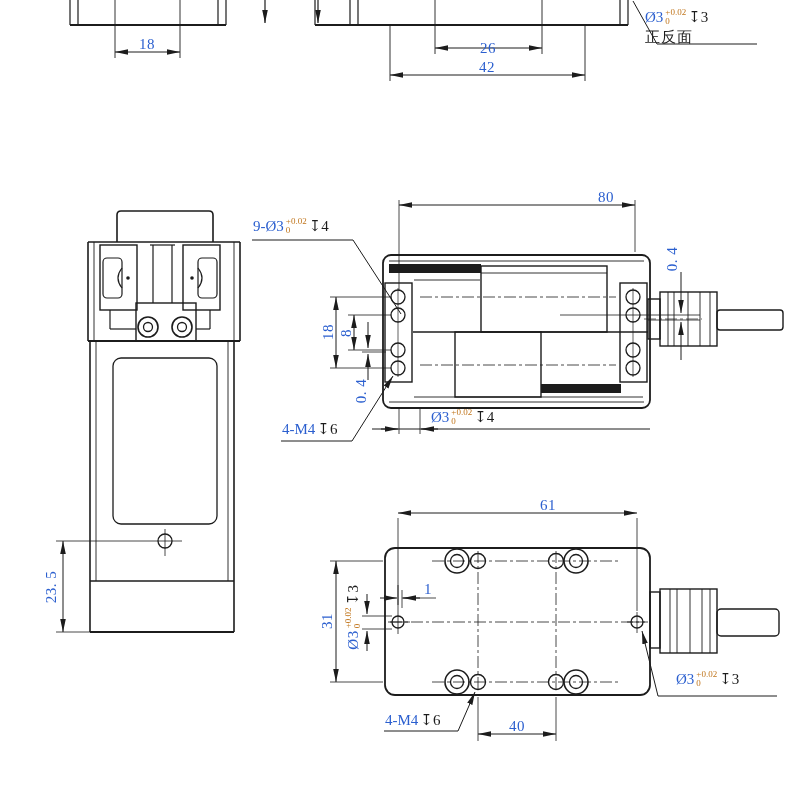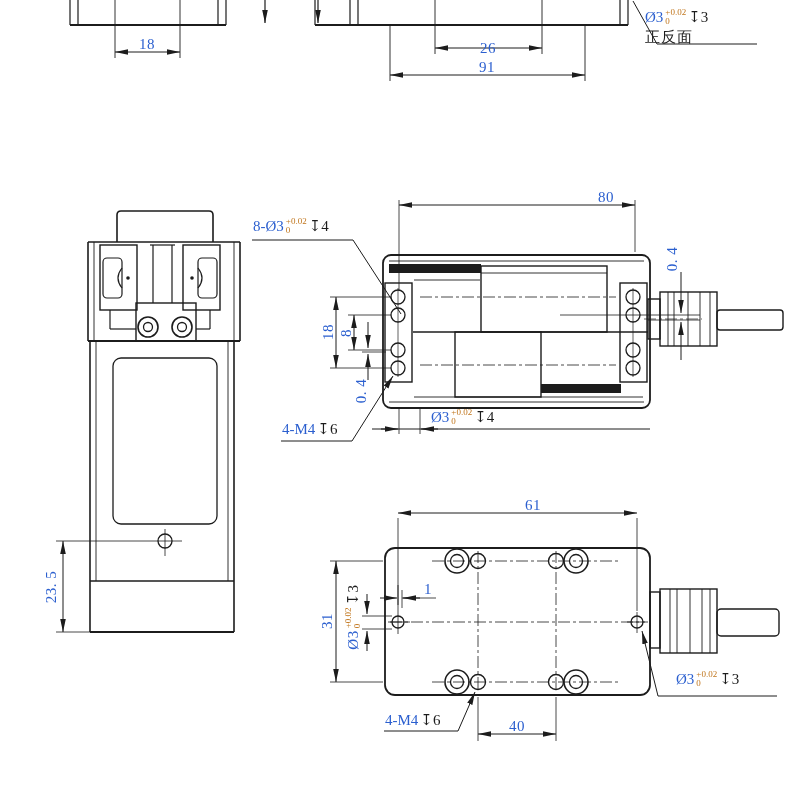--- a/index.html
+++ b/index.html
@@ -255,48 +255,48 @@
 
       <line x1="56" y1="541" x2="154" y2="541" stroke-width="0.8"></line>
       <line x1="56" y1="632" x2="90" y2="632" stroke-width="0.8"></line>
       <line x1="63" y1="541" x2="63" y2="632" marker-start="url(#arr)" marker-end="url(#arr)"></line>
     </g>
   </g>
 </svg>
 
 <div class="lbl" style="left:147px;top:44px">18</div>
 <div class="lbl" style="left:488px;top:48px">26</div>
-<div class="lbl" style="left:487px;top:67px">91</div>
+<div class="lbl" style="left:487px;top:67px">42</div>
 <div class="lbl" style="left:606px;top:197px">80</div>
 <div class="lbl rot" style="left:328px;top:332px">18</div>
 <div class="lbl rot" style="left:346px;top:333px">8</div>
 <div class="lbl rot" style="left:361px;top:391px">0. 4</div>
 <div class="lbl rot" style="left:672px;top:259px">0. 4</div>
-<div class="lbl" style="left:533px;top:505px">61</div>
+<div class="lbl" style="left:548px;top:505px">61</div>
 <div class="lbl rot" style="left:327px;top:621px">31</div>
 <div class="lbl" style="left:428px;top:589px">1</div>
 <div class="lbl" style="left:517px;top:726px">40</div>
 <div class="lbl rot" style="left:51px;top:587px">23. 5</div>
 
 <div class="lblA" style="left:645px;top:8px">
   <span class="co stack" style="flex-direction:column;align-items:flex-start;">
     <span class="co">
       <span class="dia">Ø3</span>
       <span class="tol">
         <span>+0.02</span>
             <span>0</span>
       </span>
       <span class="dep">↧3</span>
     </span>
     <span class="note">正反面</span>
   </span>
 </div>
 
 <div class="lblA co" style="left:253px;top:217px">
-  <span class="dia">8-Ø3</span>
+  <span class="dia">9-Ø3</span>
   <span class="tol">
     <span>+0.02</span>
         <span>0</span>
   </span>
   <span class="dep">↧4</span>
 </div>
 
 <div class="lblA co" style="left:431px;top:408px">
   <span class="dia">Ø3</span>
   <span class="tol">

